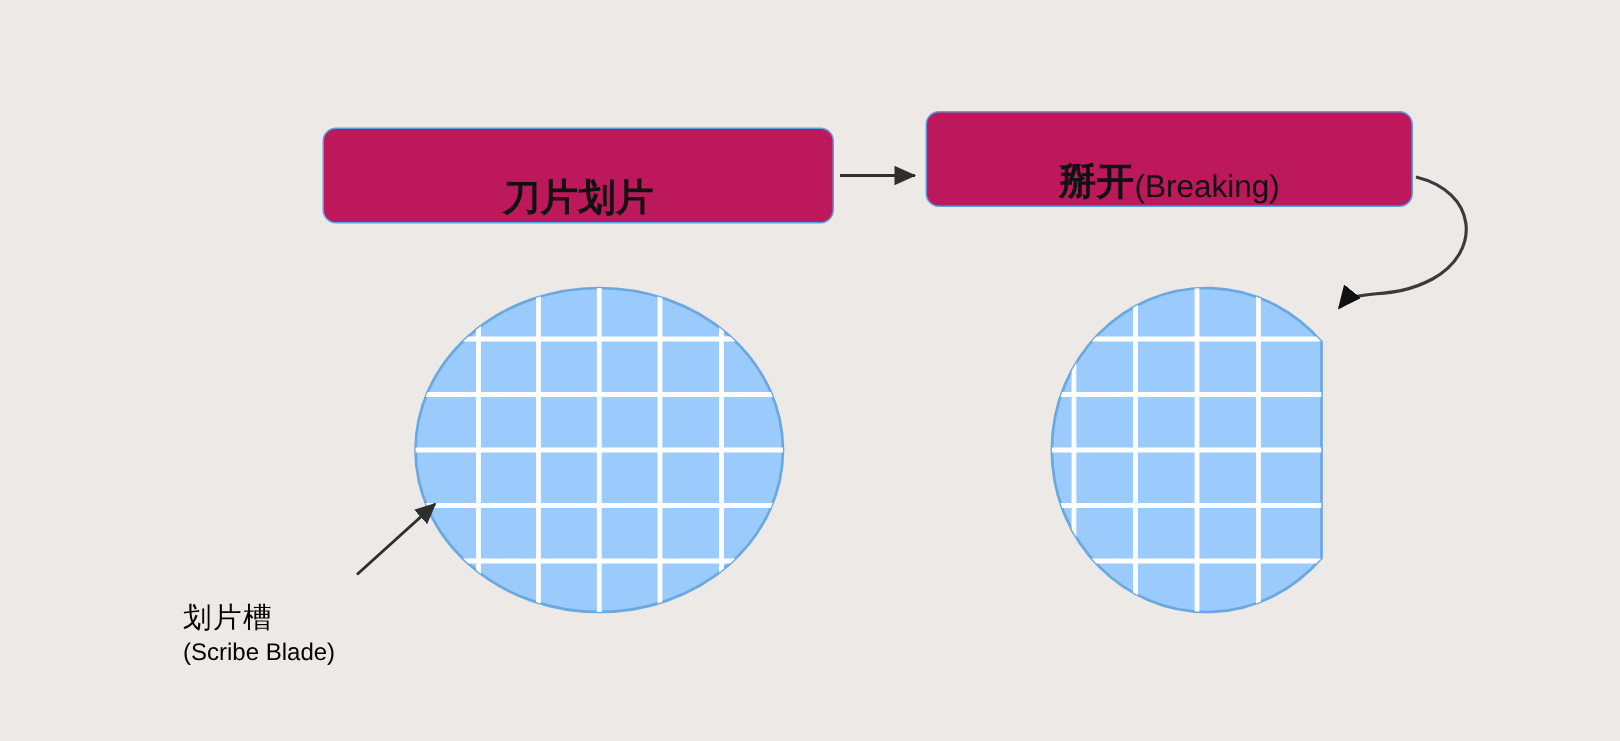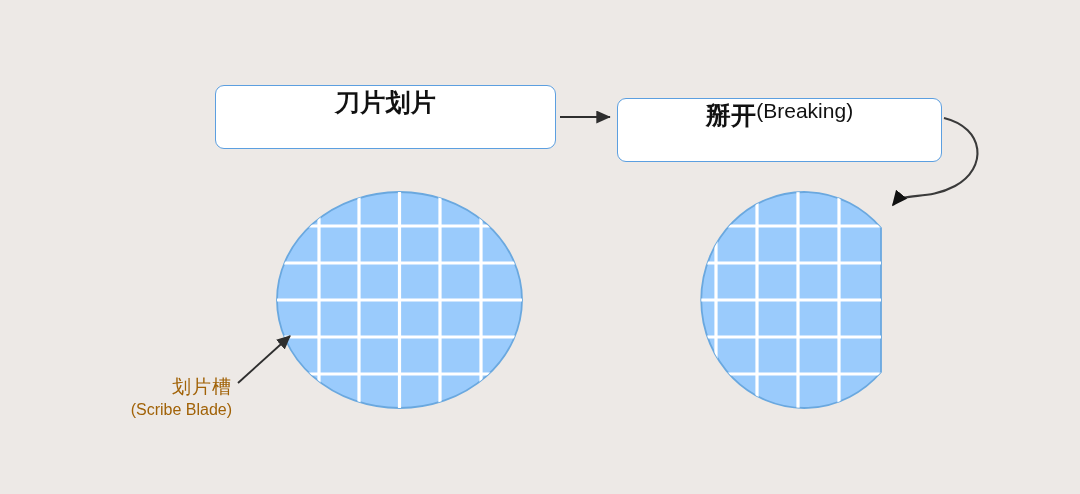--- a/index.html
+++ b/index.html
@@ -23,56 +23,57 @@
   .svg-layer {
     position: absolute;
     top: 0;
     left: 0;
     width: 1080px;
     height: 494px;
   }
   .proc-box {
     position: absolute;
     box-sizing: border-box;
-    background: #ffffff;
+    background: #be185d;
     border: 1.6px solid #5C9FE0;
     border-radius: 9px;
     display: flex;
-    align-items: flex-start;
+    align-items: flex-end;
     justify-content: center;
     color: #111111;
     white-space: nowrap;
   }
   #box-scribing {
     left: 215px;
     top: 85px;
     width: 341px;
     height: 64px;
   }
   #box-breaking {
     left: 617px;
-    top: 98px;
+    top: 74px;
     width: 325px;
     height: 64px;
   }
   .box-cn {
     font-size: 25px;
     font-weight: bold;
     letter-spacing: 0.2px;
   }
   .box-en {
     font-size: 21px;
     font-weight: normal;
     letter-spacing: 0px;
   }
   .callout {
     position: absolute;
-    text-align: right;
-    color: #a16207;
+    text-align: left;
+    color: #000000;
     line-height: 1.22;
+    margin-top: 26px;
   }
   #scribe-callout {
     left: 122px;
     top: 375px;
     width: 110px;
   }
   .callout-cn {
     font-size: 19px;
     display: block;
     letter-spacing: 1px;

